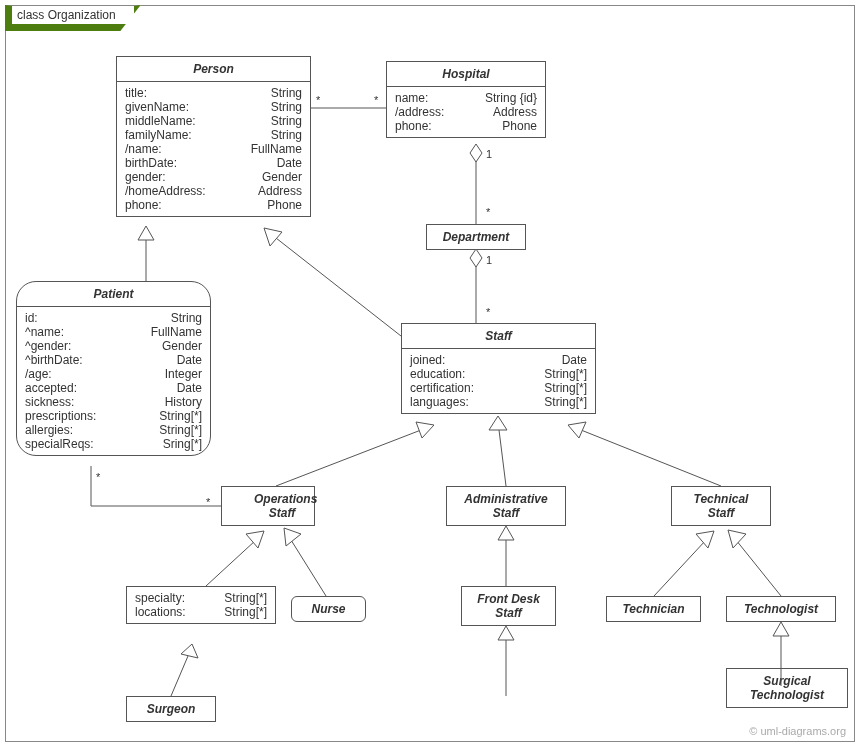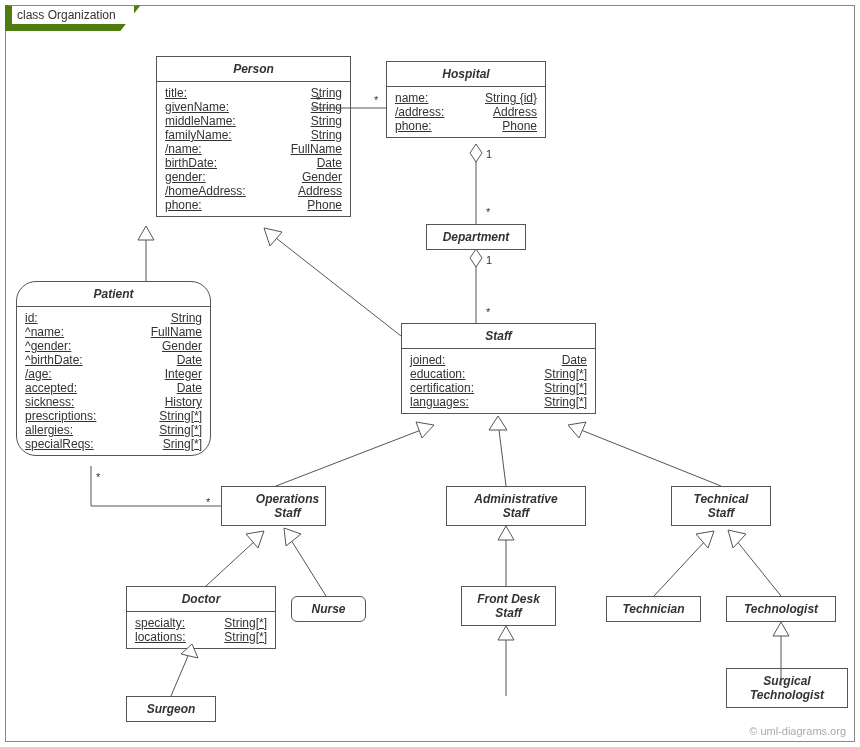--- a/index.html
+++ b/index.html
@@ -44,21 +44,20 @@
   }
   .box-title.noborder { border-bottom: none; }
   .box-body {
     padding: 4px 8px;
   }
   .attr-row {
     display: flex;
     justify-content: space-between;
     gap: 12px;
     white-space: nowrap;
-    text-decoration: underline;
   }
   .attr-row .n { }
   .attr-row .t { }
   svg.edges {
     position: absolute;
     top: 0; left: 0;
     width: 100%; height: 100%;
     pointer-events: none;
   }
   .mult {
@@ -74,21 +73,21 @@
     color: #aaa;
     text-align: center;
   }
 </style>
 </head>
 <body>
 
 <div class="frame">
   <div class="frame-tab">class Organization</div>
 
-  <div class="box" style="left:110px; top:50px; width:195px;margin-left:40px;">
+  <div class="box" style="left:110px; top:50px; width:195px;">
     <div class="box-title">Person</div>
     <div class="box-body" id="person-attrs">
         <div class="attr-row">
           <span class="n">title:</span>
           <span class="t">String</span>
         </div>
         <div class="attr-row">
           <span class="n">givenName:</span>
           <span class="t">String</span>
         </div>
@@ -206,34 +205,33 @@
           <span class="n">certification:</span>
           <span class="t">String[*]</span>
         </div>
         <div class="attr-row">
           <span class="n">languages:</span>
           <span class="t">String[*]</span>
         </div>
       </div>
   </div>
 
-  <div class="box" style="left:215px; top:480px; width:105px;padding-left:28px;">
+  <div class="box" style="left:215px; top:480px; width:94px;padding-left:28px;">
     <div class="box-title noborder" id="opsstaff-title">Operations<br>Staff</div>
   </div>
 
-  <div class="box" style="left:440px; top:480px; width:140px;">
+  <div class="box" style="left:440px; top:480px; width:120px;">
     <div class="box-title noborder" id="adminstaff-title">Administrative<br>Staff</div>
   </div>
 
   <div class="box" style="left:665px; top:480px; width:100px;">
     <div class="box-title noborder" id="techstaff-title">Technical<br>Staff</div>
   </div>
 
   <div class="box" style="left:120px; top:580px; width:150px;">
-    <div class="box-title">Doctor</div>
     <div class="box-body" id="doctor-attrs">
         <div class="attr-row">
           <span class="n">specialty:</span>
           <span class="t">String[*]</span>
         </div>
         <div class="attr-row">
           <span class="n">locations:</span>
           <span class="t">String[*]</span>
         </div>
       </div>

